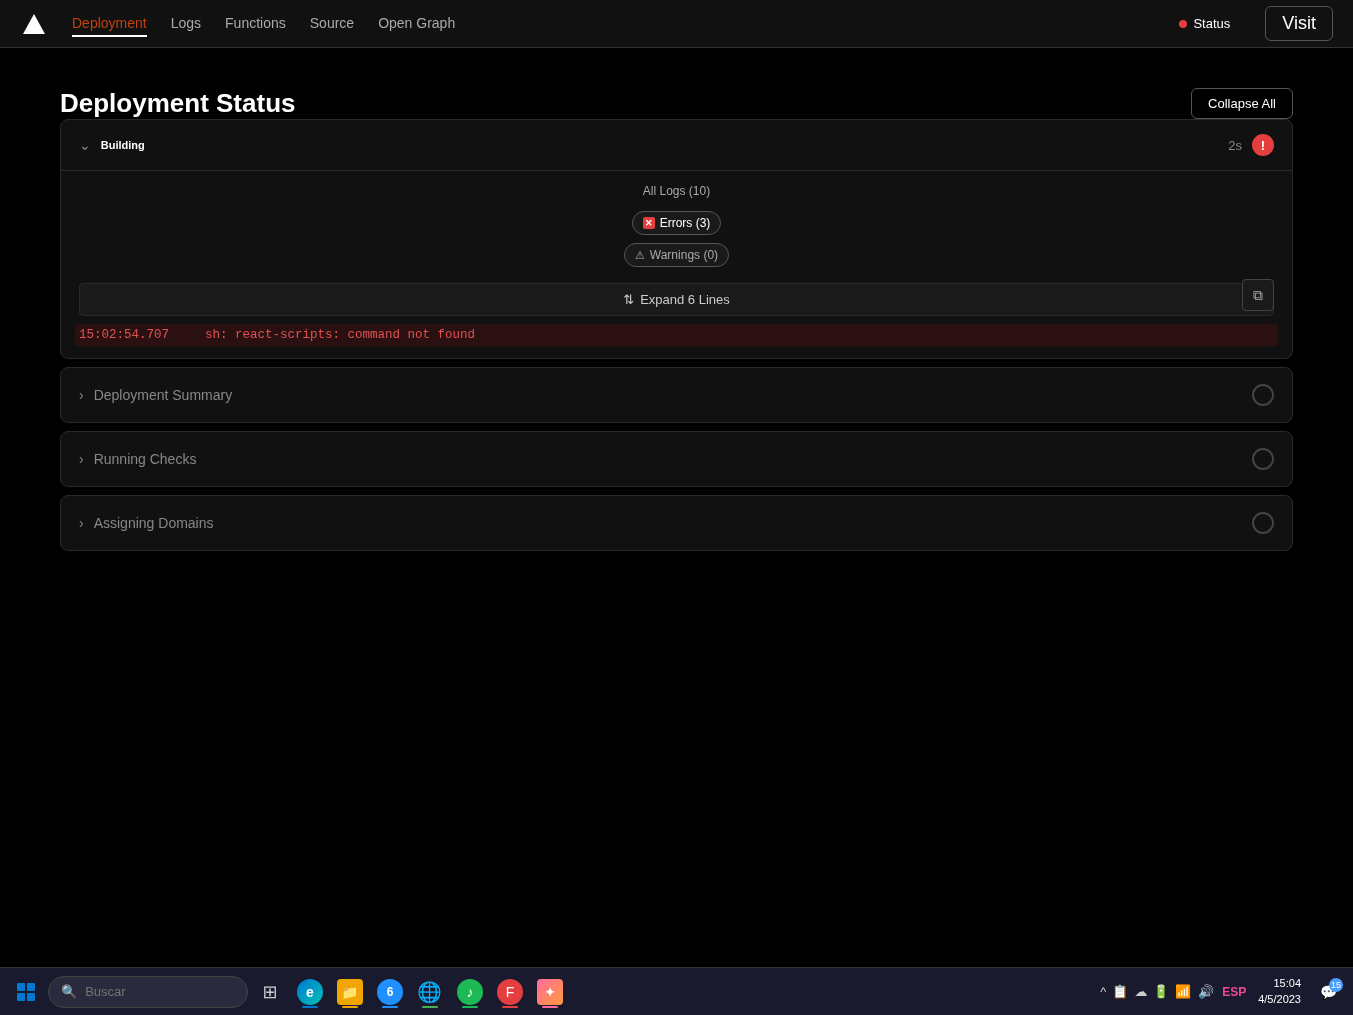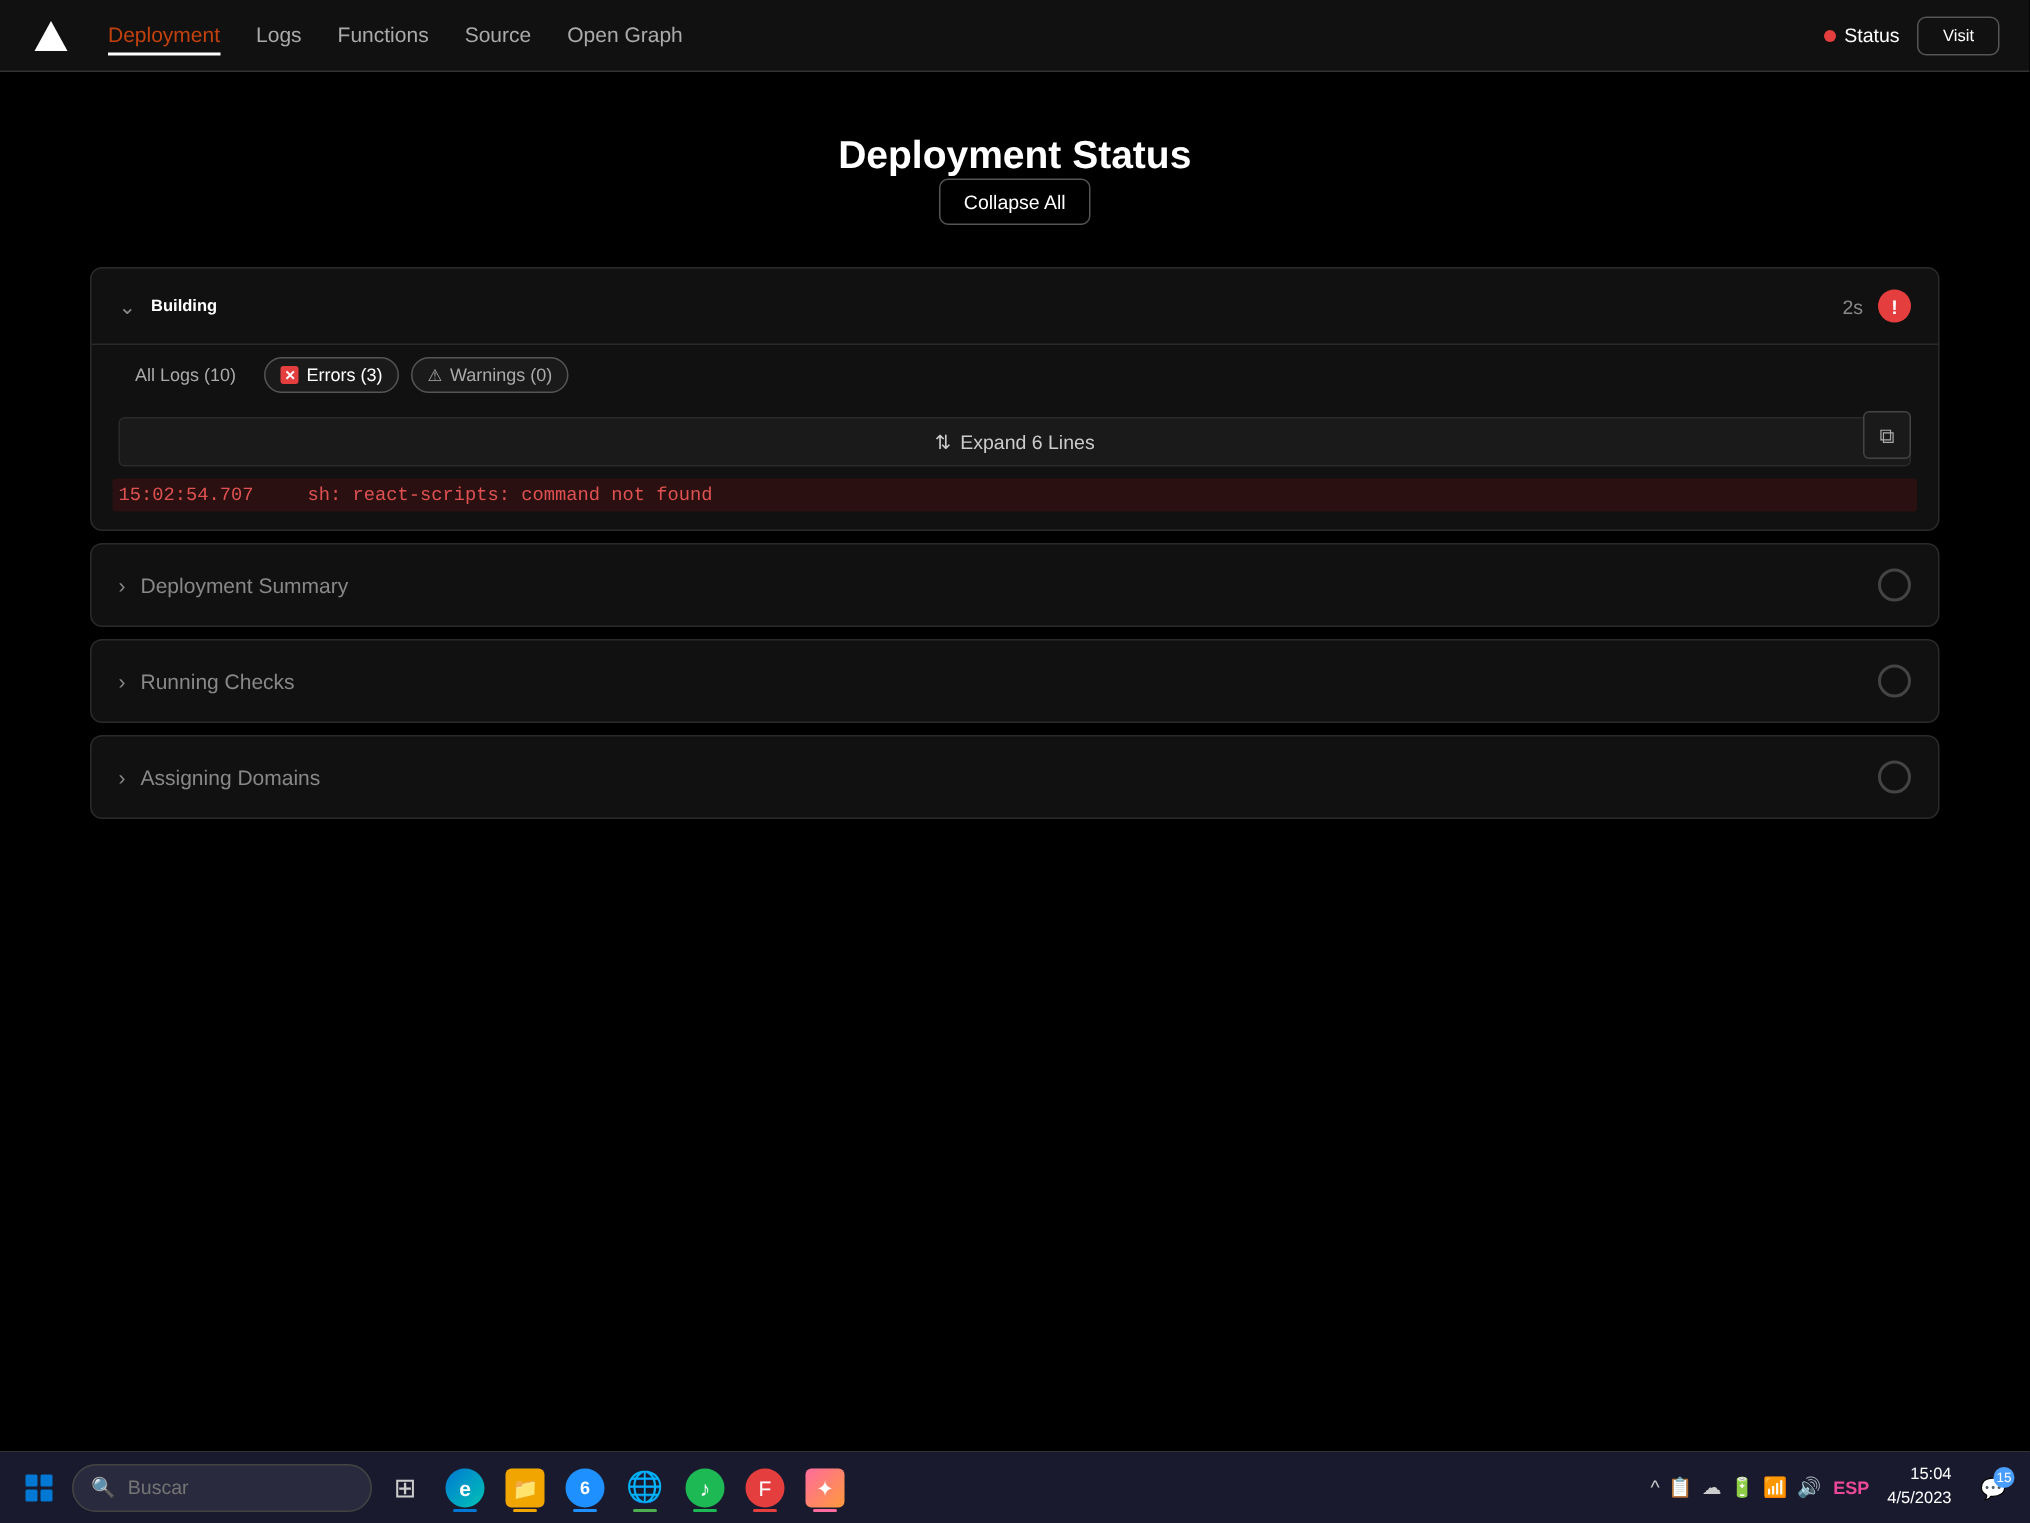--- a/index.html
+++ b/index.html
@@ -54,35 +54,34 @@
       border-radius: 50%;
       background: #e53e3e;
     }
     .visit-btn {
       background: transparent;
       border: 1px solid #555;
       color: #fff;
       padding: 6px 16px;
       border-radius: 6px;
       cursor: pointer;
-      font-size: 11px;
+      font-size: 18px;
+      margin-left: 23px;
     }
 
     
     .main {
       padding: 40px 60px;
       background: #000;
     }
 
     .page-header {
       display: flex;
       align-items: center;
       justify-content: space-between;
-      margin-bottom: 28px;
-      flex-direction: column;
     }
     .page-title {
       font-size: 26px;
       font-weight: 700;
       color: #fff;
     }
     .collapse-all-btn {
       background: transparent;
       border: 1px solid #555;
       color: #fff;
@@ -148,23 +147,25 @@
       font-size: 14px;
     }
     .chevron-right {
       color: #888;
       font-size: 14px;
     }
 
     
     .log-tabs {
       display: flex;
+      align-items: center;
       padding: 8px 18px;
       gap: 8px;
       border-top: 1px solid #2a2a2a;
+      flex-direction: column;
     }
     .log-tab {
       padding: 4px 10px;
       border-radius: 20px;
       font-size: 12px;
       cursor: pointer;
       border: 1px solid transparent;
       color: #aaa;
       background: transparent;
     }

